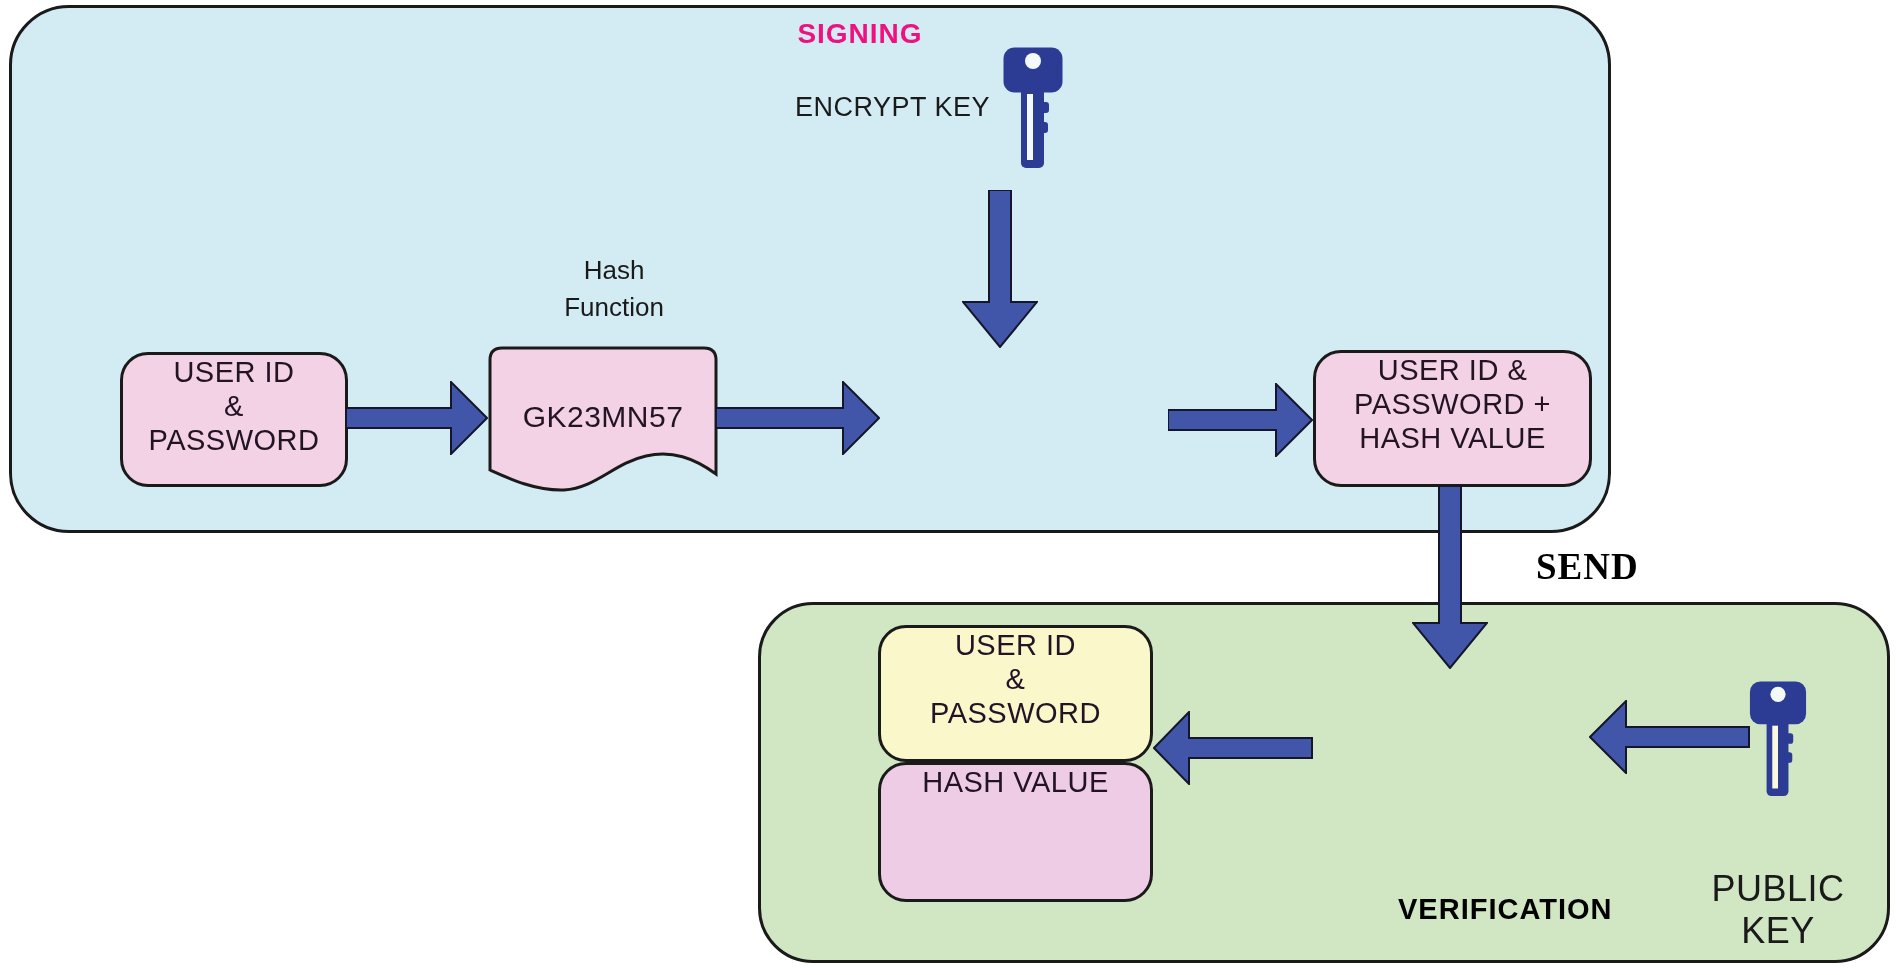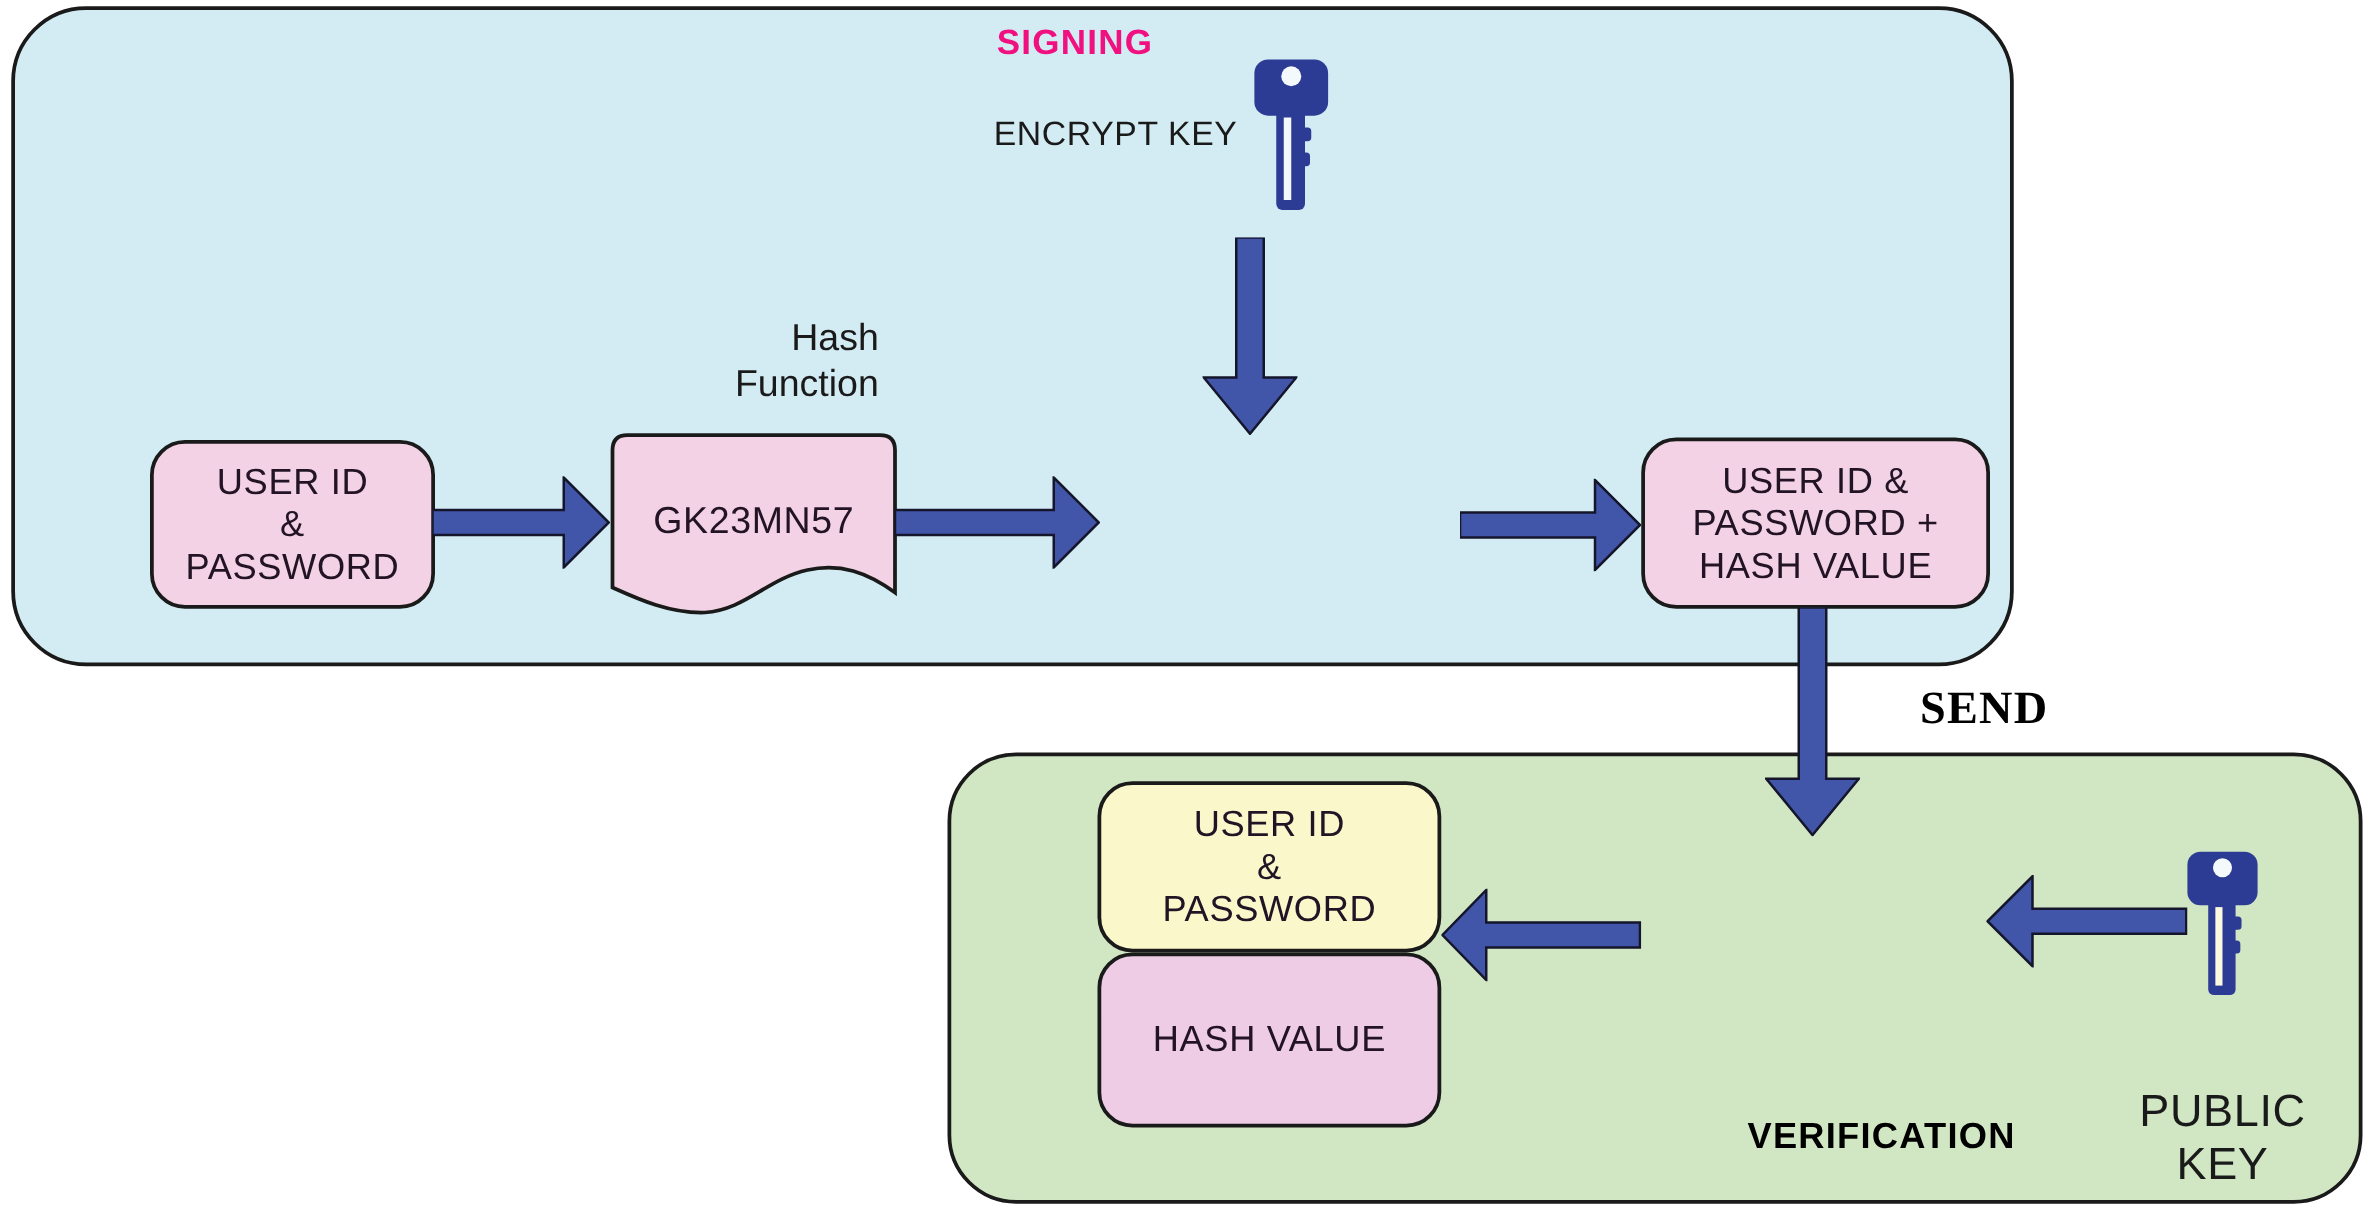--- a/index.html
+++ b/index.html
@@ -5,31 +5,31 @@
   html,body{margin:0;padding:0;background:#ffffff;}
   .canvas{
     position:relative;width:1900px;height:975px;background:#ffffff;overflow:hidden;
     font-family:"Liberation Sans", sans-serif;
   }
   .container{position:absolute;border:3px solid #1a1a1a;box-sizing:border-box;}
   .signing-container{left:9px;top:5px;width:1602px;height:528px;background:#d3ecf4;border-radius:60px;}
   .verification-container{left:758px;top:602px;width:1132px;height:361px;background:#d1e7c4;border-radius:55px;}
   .node{
     position:absolute;border:3px solid #1a1a1a;box-sizing:border-box;border-radius:28px;
-    display:flex;flex-direction:column;align-items:center;justify-content:center;
+    display:flex;flex-direction:column;align-items:center;
     text-align:center;color:#221325;font-size:29px;line-height:34px;letter-spacing:0.5px;
   }
   .pink{background:#f2d2e4;}
   .yellow{background:#faf7cb;}
   .pink2{background:#eecce5;}
   .abs{position:absolute;}
   .lbl{position:absolute;color:#1a1a1a;}
   .lbl-signing{left:770px;top:18px;width:180px;text-align:center;font-size:28px;font-weight:bold;color:#f1107f;letter-spacing:1px;}
   .lbl-private-key{left:775px;top:92px;width:215px;text-align:right;font-size:27px;letter-spacing:0.5px;}
-  .lbl-hash-fn{left:503px;top:252px;width:200px;text-align:right;font-size:30px;line-height:37px;}
+  .lbl-hash-fn{left:514px;top:252px;width:200px;text-align:center;font-size:26px;line-height:37px;}
   .lbl-send{left:1536px;top:545px;font-size:37px;font-weight:bold;color:#000000;letter-spacing:1px;font-family:Liberation Serif, serif;}
   .lbl-verification{left:1398px;top:893px;font-size:29px;font-weight:bold;color:#000000;letter-spacing:1px;}
   .lbl-public-key{left:1678px;top:868px;width:200px;text-align:center;font-size:36px;letter-spacing:0.5px;}
   .doc-text{left:488px;top:400px;width:230px;text-align:center;font-size:30px;color:#221325;letter-spacing:0.5px;}
   svg{display:block;}
 </style>
 </head>
 <body>
 
 <div class="canvas">

